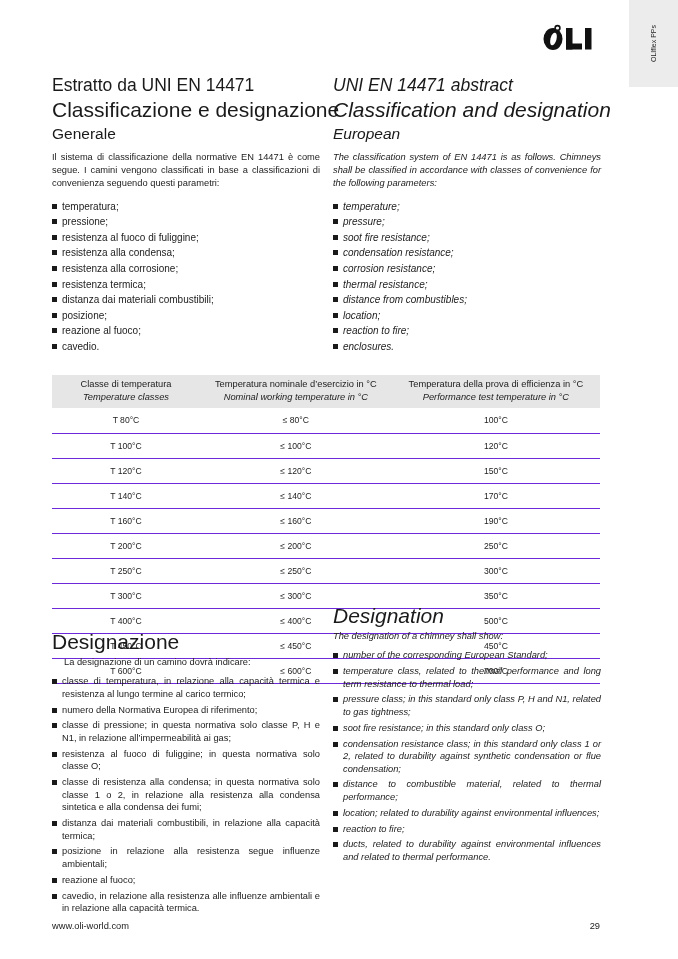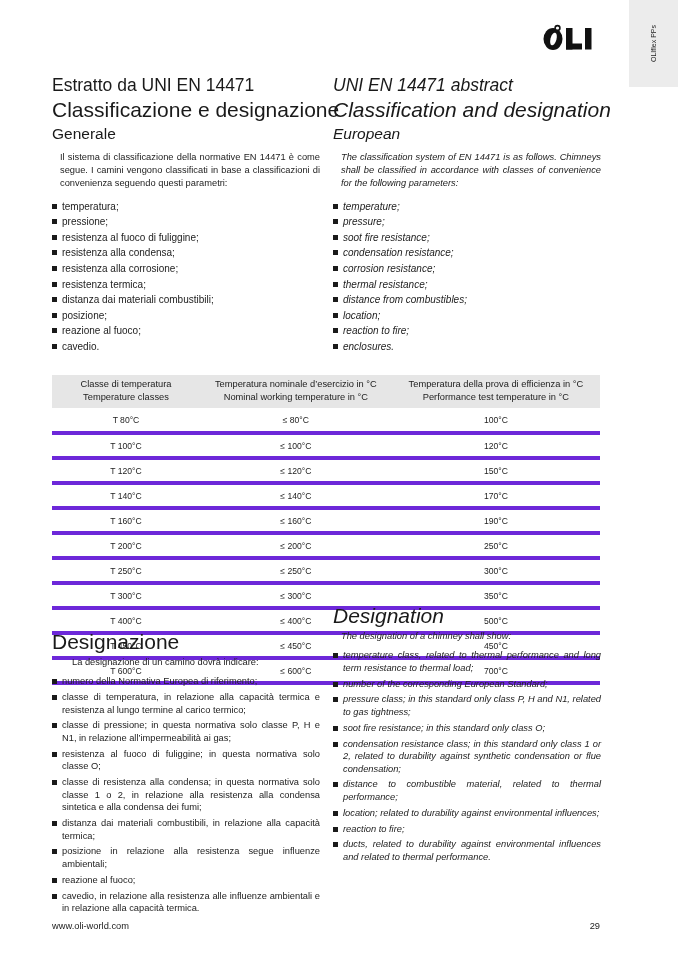--- a/index.html
+++ b/index.html
@@ -14,33 +14,33 @@
 
   .col { position: absolute; width: 268px; }
   .col-left { left: 52px; }
   .col-right { left: 333px; }
 
   .h1 { font-size: 17.5px; line-height: 22px; color: #1a1a1a; white-space: nowrap; }
   .h2 { font-size: 21px; line-height: 20px; margin-top: 4px; white-space: nowrap; }
   .h3 { font-size: 15.5px; line-height: 20px; margin-top: 4px; }
   .it { font-style: italic; }
 
-  .para { font-size: 9.3px; line-height: 13.2px; text-align: justify; margin-top: 7px; color: #222; margin-left: 8px; }
+  .para { font-size: 9.3px; line-height: 13.2px; text-align: justify; margin-top: 7px; color: #222; }
   .list { list-style: none; margin-top: 8px; }
   .list li { font-size: 10px; line-height: 15.6px; position: relative; padding-left: 10px; color: #222; }
   .list li::before { content: ""; position: absolute; left: 0; top: 5px; width: 5px; height: 5px; background: #1a1a1a; }
 
   .list2 { list-style: none; margin-top: 6px; }
   .list2 li { font-size: 9.3px; line-height: 12.6px; position: relative; padding-left: 10px; margin-bottom: 3.2px; text-align: justify; color: #222; }
   .list2 li::before { content: ""; position: absolute; left: 0; top: 4px; width: 5px; height: 5px; background: #1a1a1a; }
 
   .table { position: absolute; left: 52px; top: 375px; width: 548px; border-collapse: collapse; }
   .table th { background: #e6e6e6; font-weight: normal; font-size: 9.3px; line-height: 13px; padding: 3px 10px 4px; text-align: center; color: #222; }
-  .table th .en { display: block; }
-  .table td { font-size: 8.6px; height: 25px; text-align: center; border-bottom: 4px solid #6d28d9; color: #222; }
+  .table th .en { font-style: italic; display: block; }
+  .table td { font-size: 8.6px; height: 25px; text-align: center; border-bottom: 1px solid #6d28d9; color: #222; }
   .table tr:first-child td { }
 
   .footer-url { position: absolute; left: 52px; top: 921px; font-size: 9.3px; color: #222; }
   .footer-page { position: absolute; left: 585px; top: 921px; font-size: 9.3px; color: #222; width: 15px; text-align: right; }
 </style>
 </head>
 <body>
 
 <div class="side-tab">
   <div class="side-tab-text">
@@ -162,38 +162,38 @@
         <td>≤ 600°C</td>
         <td>700°C</td>
       </tr>
   </tbody>
 </table>
 
 <div class="col col-left" style="top:632px;">
   <div class="h2" style="margin-top:0;">Designazione</div>
   <div class="para" style="margin-top:4px;padding-left:12px;">La designazione di un camino dovrà indicare:</div>
   <ul class="list2">
+    <li>classe di temperatura, in relazione alla capacità termica e resistenza al lungo termine al carico termico;</li>
     <li>numero della Normativa Europea di riferimento;</li>
-    <li>classe di temperatura, in relazione alla capacità termica e resistenza al lungo termine al carico termico;</li>
     <li>classe di pressione; in questa normativa solo classe P, H e N1, in relazione all’impermeabilità ai gas;</li>
     <li>resistenza al fuoco di fuliggine; in questa normativa solo classe O;</li>
     <li>classe di resistenza alla condensa; in questa normativa solo classe 1 o 2, in relazione alla resistenza alla condensa sintetica e alla condensa dei fumi;</li>
     <li>distanza dai materiali combustibili, in relazione alla capacità termica;</li>
     <li>posizione in relazione alla resistenza segue influenze ambientali;</li>
     <li>reazione al fuoco;</li>
     <li>cavedio, in relazione alla resistenza alle influenze ambientali e in relazione alla capacità termica.</li>
   </ul>
 </div>
 
 <div class="col col-right it" style="top:606px;">
   <div class="h2" style="margin-top:0;">Designation</div>
   <div class="para" style="margin-top:4px;">The designation of a chimney shall show:</div>
   <ul class="list2">
+    <li>number of the corresponding European Standard;</li>
     <li>temperature class, related to thermal performance and long term resistance to thermal load;</li>
-    <li>number of the corresponding European Standard;</li>
     <li>pressure class; in this standard only class P, H and N1, related to gas tightness;</li>
     <li>soot fire resistance; in this standard only class O;</li>
     <li>condensation resistance class; in this standard only class 1 or 2, related to durability against synthetic condensation or flue condensation;</li>
     <li>distance to combustible material, related to thermal performance;</li>
     <li>location; related to durability against environmental influences;</li>
     <li>reaction to fire;</li>
     <li>ducts, related to durability against environmental influences and related to thermal performance.</li>
   </ul>
 </div>
 

